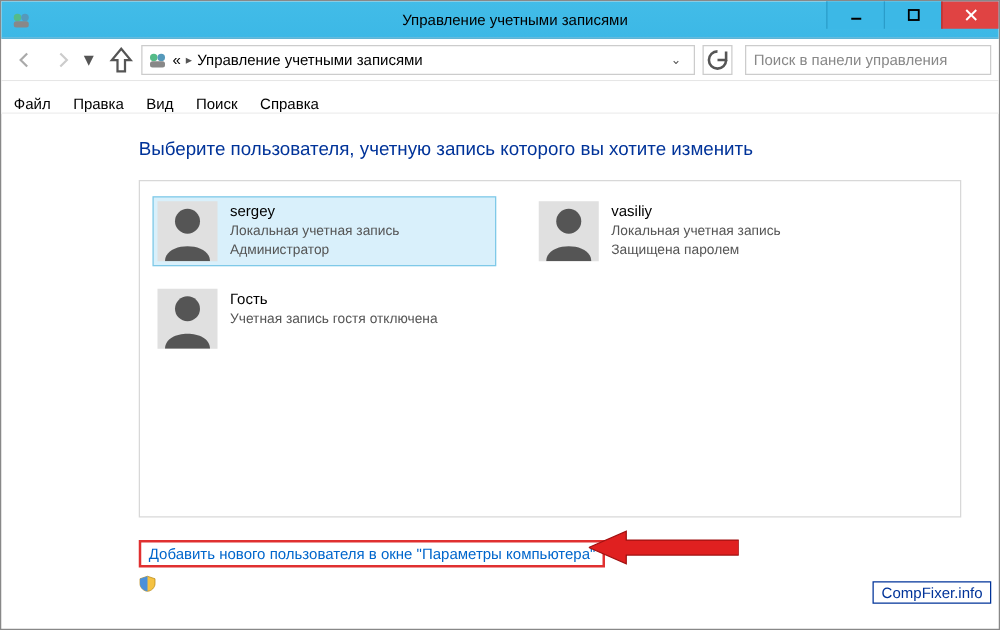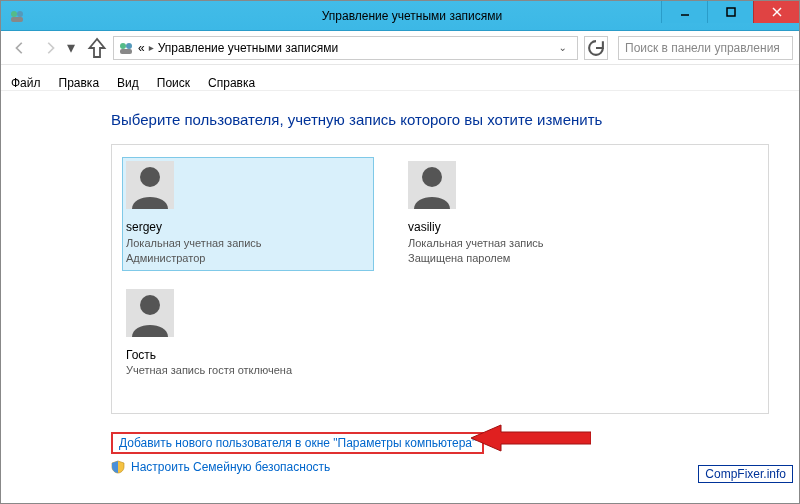--- a/index.html
+++ b/index.html
@@ -15,28 +15,28 @@
 .nav-arrow { width: 26px; height: 26px; border-radius: 3px; display: flex; align-items: center; justify-content: center; color: #999; cursor: pointer; }
 .nav-arrow svg { width: 14px; height: 14px; }
 .dropdown-tiny { width: 14px; color: #555; cursor: pointer; }
 .nav-up { width: 24px; height: 24px; display: flex; align-items: center; justify-content: center; color: #555; cursor: pointer; }
 .breadcrumb { flex: 1; height: 24px; border: 1px solid #ccc; display: flex; align-items: center; padding: 0 4px; font-size: 12px; background: #fff; }
 .bc-icon { width: 16px; height: 16px; margin-right: 4px; }
 .bc-sep { margin: 0 4px; color: #555; font-size: 10px; }
 .bc-link { color: #000; cursor: pointer; white-space: nowrap; }
 .bc-drop { margin-left: auto; color: #555; font-size: 10px; padding: 0 6px; cursor: pointer; }
 .refresh-btn { width: 24px; height: 24px; border: 1px solid #ccc; display: flex; align-items: center; justify-content: center; color: #555; cursor: pointer; margin-left: 2px; }
-.search-box { width: 175px; height: 24px; border: 1px solid #ccc; margin-left: 6px; padding: 0 6px; font-size: 12px; color: #888; display: flex; align-items: center; }
+.search-box { width: 197px; height: 24px; border: 1px solid #ccc; margin-left: 6px; padding: 0 6px; font-size: 12px; color: #888; display: flex; align-items: center; }
 .menubar { height: 26px; background: #fff; display: flex; align-items: flex-end; padding: 0 10px; gap: 18px; font-size: 12px; border-bottom: 1px solid #eee; }
 .menu-item { color: #000; cursor: pointer; }
 .content { padding: 20px 30px 10px 110px; }
 .heading { color: #003399; font-size: 15px; margin-bottom: 16px; }
 .user-panel { border: 1px solid #d8d8d8; padding: 12px 10px; height: 270px; position: relative; }
 .user-row { display: flex; gap: 30px; margin-bottom: 14px; }
-.user-card { display: flex; align-items: flex-start; gap: 10px; padding: 4px; width: 252px; cursor: pointer; flex-direction: column; }
+.user-card { display: flex; align-items: flex-start; gap: 10px; padding: 4px; width: 275px; cursor: pointer; }
 .user-card.selected { background: #d9f0fb; border: 1px solid #7fc9e8; padding: 3px; }
 .avatar { width: 48px; height: 48px; background: #e0e0e0; display: flex; align-items: flex-end; justify-content: center; flex-shrink: 0; }
 .avatar svg { width: 48px; height: 48px; }
 .user-info { font-size: 12px; line-height: 1.4; }
 .user-name { color: #000; }
 .user-meta { color: #555; font-size: 11px; }
 .link-area { margin-top: 8px; padding-left: 110px; }
 .action-link { color: #0066cc; font-size: 12px; cursor: pointer; display: inline-block; }
 .action-link.boxed { border: 2px solid #e03030; padding: 2px 6px; }
 .action-row { display: flex; align-items: center; gap: 6px; margin-top: 6px; }
@@ -169,21 +169,20 @@
   </div>
 </div>
 
 <div class="link-area">
   <span class="action-link boxed">Добавить нового пользователя в окне "Параметры компьютера"</span>
   <div class="action-row">
     <span class="shield-icon"><svg viewBox="0 0 14 14">
           <path d="M7 1 L13 3 L13 7 C13 10 10 13 7 13 C4 13 1 10 1 7 L1 3 Z" fill="#f5c242" stroke="#b88a1a" stroke-width="0.6"></path>
           <path d="M7 1 L7 13 C4 13 1 10 1 7 L1 3 Z" fill="#4a90d9"></path>
         </svg></span>
-    <span class="action-link">Настроить Семейную безопасность</span>
   </div>
 </div>
 
 <svg class="arrow-annotation" width="120" height="30" viewBox="0 0 120 30">
   <path d="M0 15 L30 2 L30 9 L120 9 L120 21 L30 21 L30 28 Z" fill="#e02020" stroke="#a01010" stroke-width="1"></path>
 </svg>
 
 <div class="footer-brand">CompFixer.info</div>
 
 </body></html>

